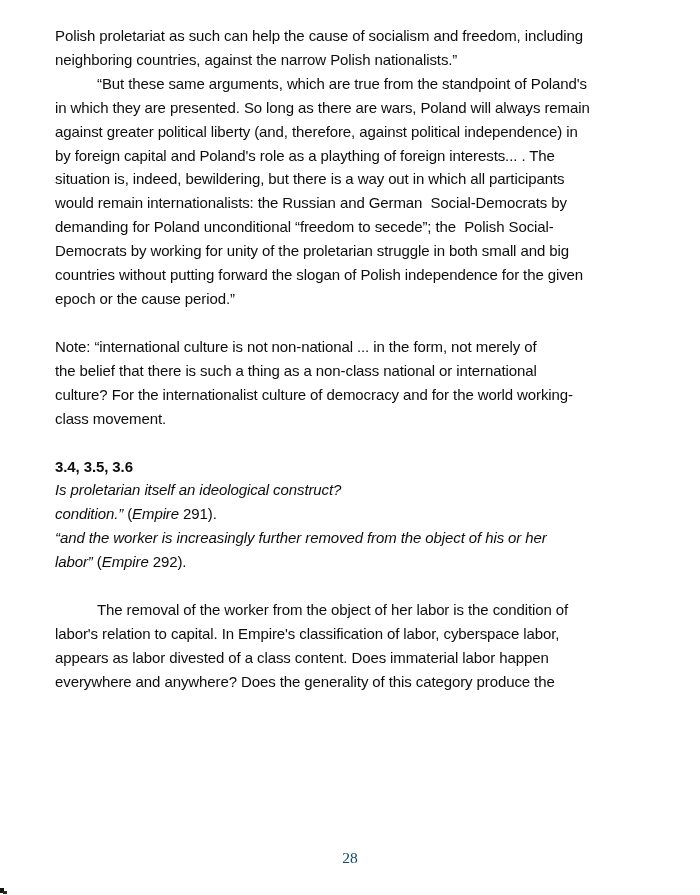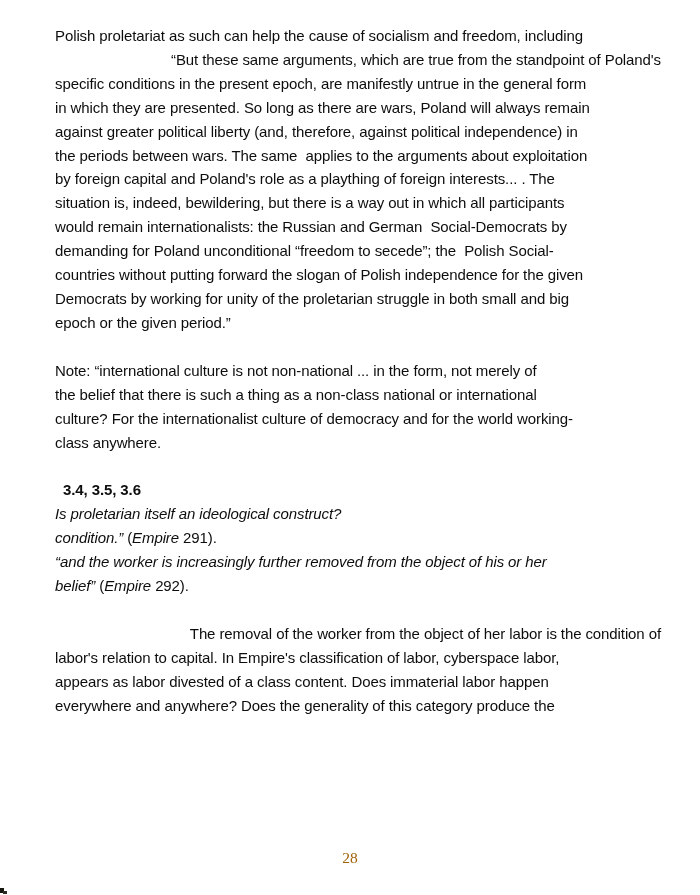--- a/index.html
+++ b/index.html
@@ -18,35 +18,35 @@
     top: 24px;
     width: 606px;
     font-family: "Liberation Sans", sans-serif;
     font-size: 15px;
     line-height: 23.9px;
     letter-spacing: -0.1px;
     color: #0d0d0d;
   }
   .para { margin: 0; }
   .para.space-before { margin-top: 24px; }
-  .para.bold { font-weight: 700; margin-left: 8px; }
+  .para.bold { font-weight: 700; }
   .para.italic { font-style: italic; }
   .line { white-space: pre; }
-  .line.indent { padding-left: 42px; text-align: right; }
+  .line.indent { padding-left: 42px; }
   .seg-n { font-style: normal; }
   .seg-i { }
   .page-number {
     position: absolute;
     left: 0;
     right: 0;
     top: 849px;
     text-align: center;
     font-family: "Liberation Serif", serif;
     font-size: 15.5px;
-    color: #a16207;
+    color: #0c4a6e;
   }
   .scan-artifact {
     position: absolute;
     left: 0px;
     top: 888px;
     width: 8px;
     height: 7px;
   }
   .scan-artifact::before {
     content: "";
@@ -62,49 +62,48 @@
     width: 4px; height: 3px;
     background: #2c2c22;
   }
 </style>
 </head>
 <body>
 
 <div class="doc">
     <div class="para">
       <div class="line"><span>Polish proletariat as such can help the cause of socialism and freedom, including</span></div>
+      <div class="line"><span>neighboring countries, against the narrow Polish nationalists.”</span></div>
     </div>
     <div class="para">
       <div class="line indent"><span>“But these same arguments, which are true from the standpoint of Poland's</span></div>
-      <div class="line"><span>specific conditions in the present epoch, are manifestly untrue in the general form</span></div>
       <div class="line"><span>in which they are presented. So long as there are wars, Poland will always remain</span></div>
       <div class="line"><span>against greater political liberty (and, therefore, against political independence) in</span></div>
-      <div class="line"><span>the periods between wars. The same  applies to the arguments about exploitation</span></div>
       <div class="line"><span>by foreign capital and Poland's role as a plaything of foreign interests... . The</span></div>
       <div class="line"><span>situation is, indeed, bewildering, but there is a way out in which all participants</span></div>
       <div class="line"><span>would remain internationalists: the Russian and German  Social-Democrats by</span></div>
       <div class="line"><span>demanding for Poland unconditional “freedom to secede”; the  Polish Social-</span></div>
+      <div class="line"><span>Democrats by working for unity of the proletarian struggle in both small and big</span></div>
       <div class="line"><span>countries without putting forward the slogan of Polish independence for the given</span></div>
-      <div class="line"><span>Democrats by working for unity of the proletarian struggle in both small and big</span></div>
-      <div class="line"><span>epoch or the given period.”</span></div>
+      <div class="line"><span>epoch or the cause period.”</span></div>
     </div>
     <div class="para space-before">
       <div class="line"><span>Note: “international culture is not non-national ... in the form, not merely of</span></div>
       <div class="line"><span>the belief that there is such a thing as a non-class national or international</span></div>
       <div class="line"><span>culture? For the internationalist culture of democracy and for the world working-</span></div>
-      <div class="line"><span>class anywhere.</span></div>
+      <div class="line"><span>class movement.</span></div>
     </div>
     <div class="para bold space-before">
       <div class="line"><span>3.4, 3.5, 3.6</span></div>
     </div>
     <div class="para italic">
       <div class="line"><span>Is proletarian itself an ideological construct?</span></div>
       <div class="line"><span class="seg-i">condition.” </span><span class="seg-n">(</span><span class="seg-i">Empire</span><span class="seg-n"> 291).</span></div>
       <div class="line"><span>“and the worker is increasingly further removed from the object of his or her</span></div>
-      <div class="line"><span class="seg-i">belief” </span><span class="seg-n">(</span><span class="seg-i">Empire</span><span class="seg-n"> 292).</span></div>
+      <div class="line"><span class="seg-i">labor” </span><span class="seg-n">(</span><span class="seg-i">Empire</span><span class="seg-n"> 292).</span></div>
     </div>
     <div class="para space-before">
       <div class="line indent"><span>The removal of the worker from the object of her labor is the condition of</span></div>
       <div class="line"><span class="seg-n">labor's relation to capital. In </span><span class="seg-i">Empire</span><span class="seg-n">'s classification of labor, cyberspace labor,</span></div>
       <div class="line"><span>appears as labor divested of a class content. Does immaterial labor happen</span></div>
       <div class="line"><span>everywhere and anywhere? Does the generality of this category produce the</span></div>
     </div>
   </div>
 
 <div class="page-number">28</div>

